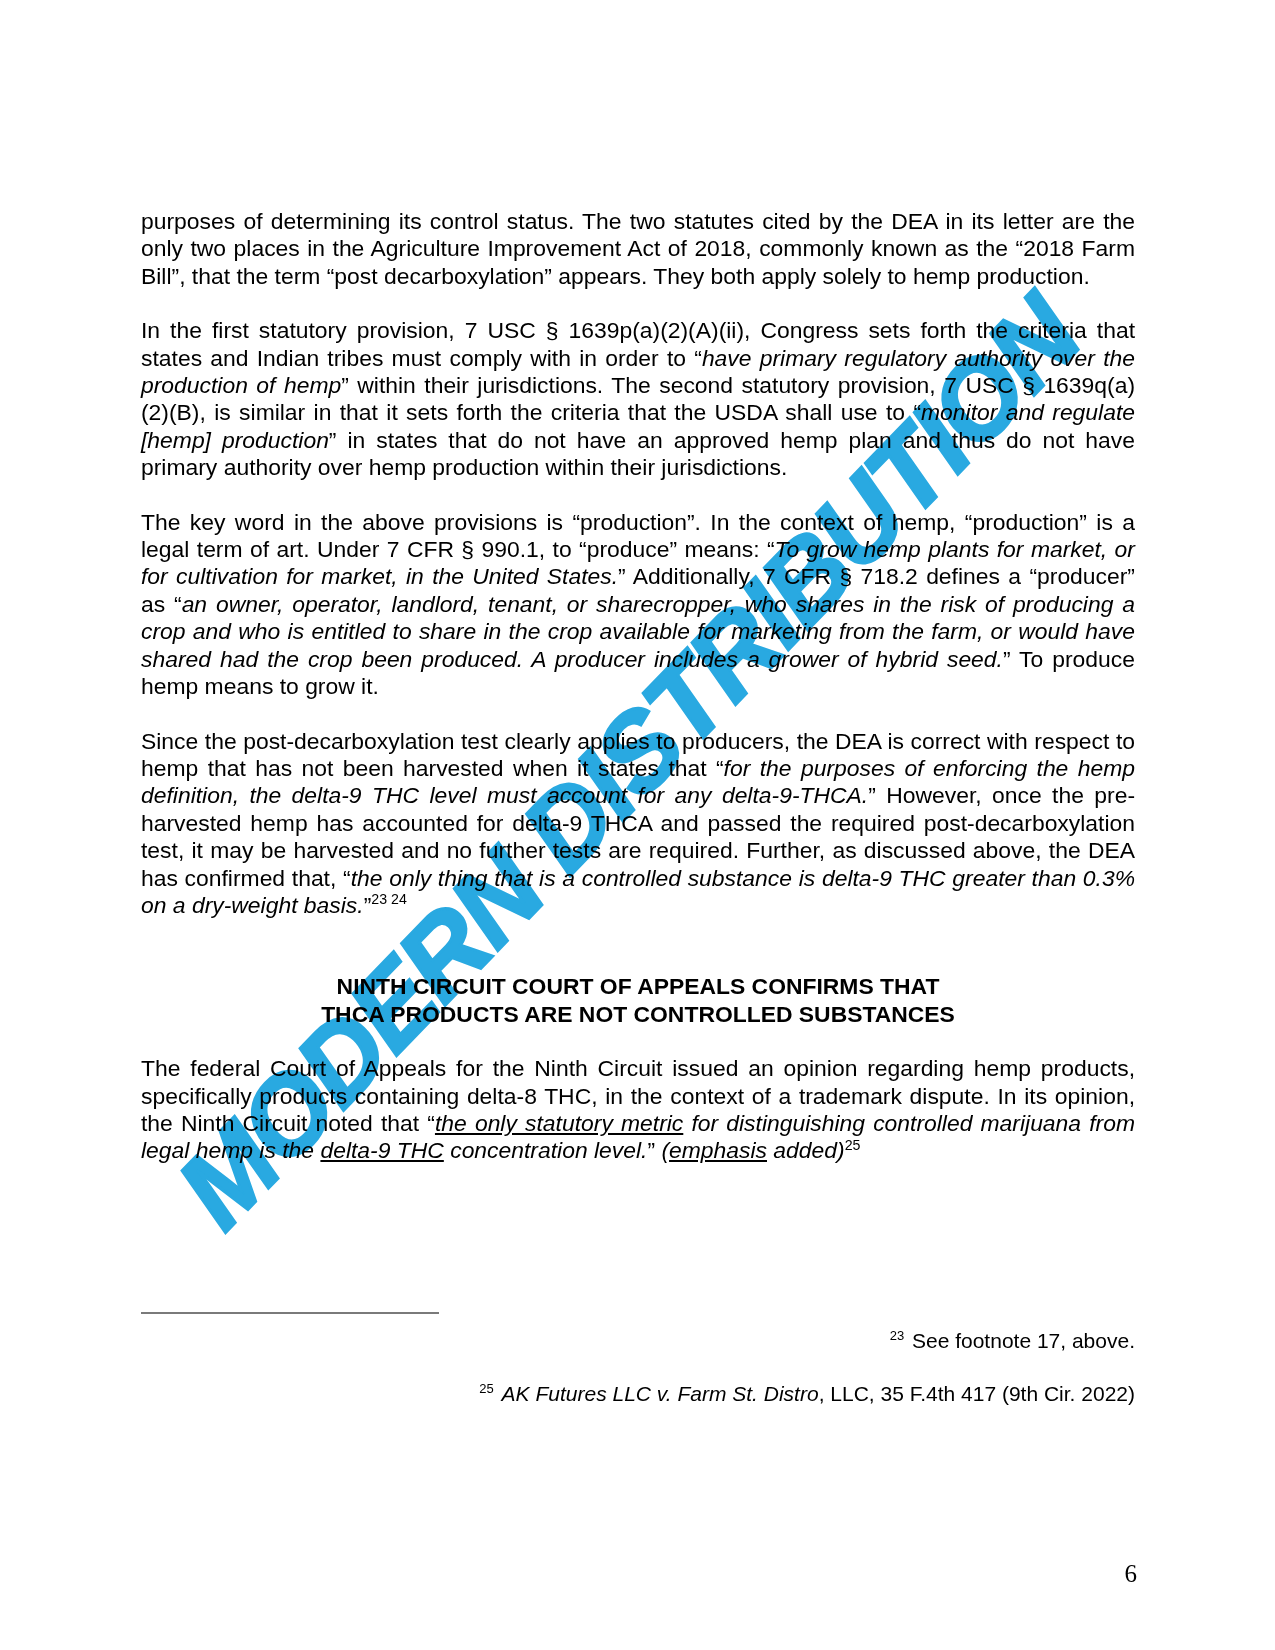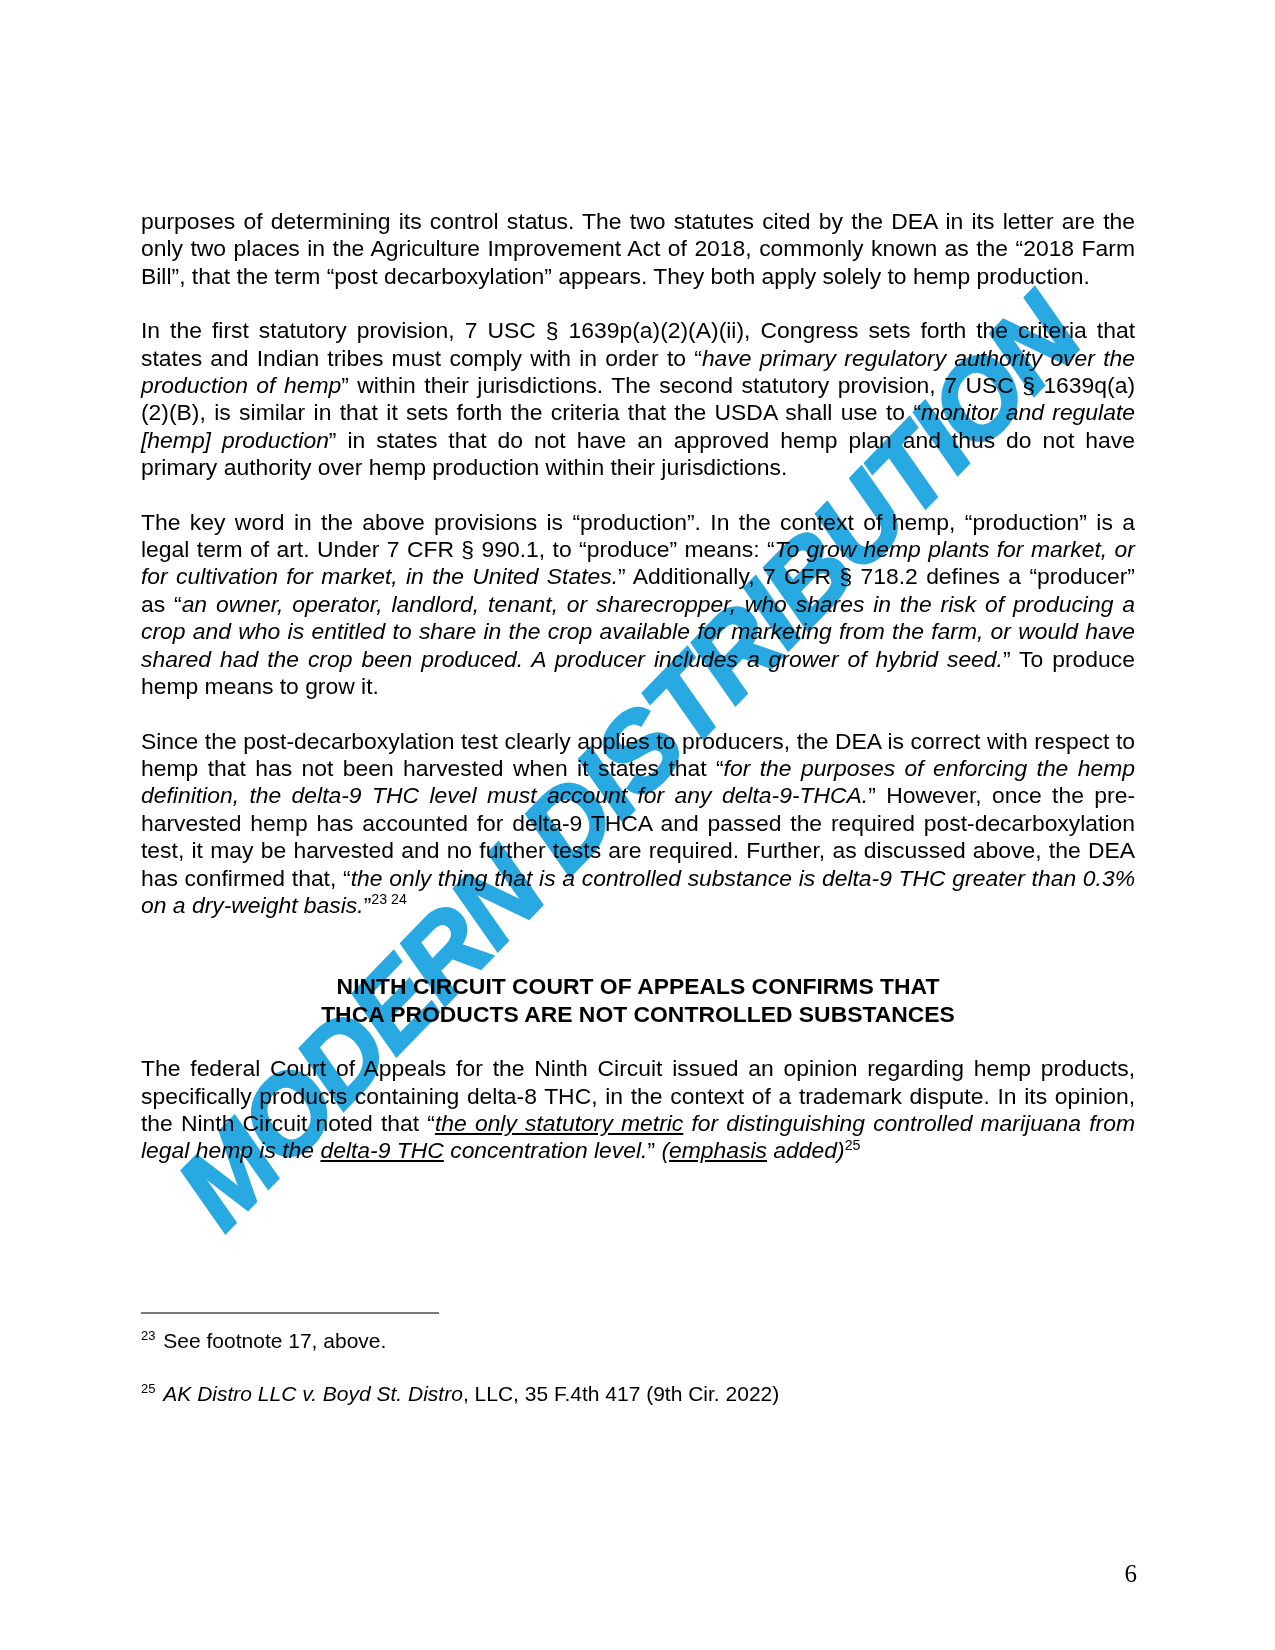--- a/index.html
+++ b/index.html
@@ -58,21 +58,21 @@
     width: 994px;
     z-index: 1;
     font-size: 21px;
     line-height: 26.5px;
   }
   .fn-sep {
     width: 298px;
     border-top: 2px solid #7a7a7a;
     margin-bottom: 14px;
   }
-  .footnote { margin-bottom: 26px; text-align: left; }
+  .footnote { margin-bottom: 26px; text-align: right; }
   .footnote sup { margin-right: 2px; }
   .page-number {
     position: absolute;
     left: 1037px;
     top: 1560px;
     width: 100px;
     text-align: right;
     z-index: 1;
     font-family: "Liberation Serif", serif;
     font-size: 25px;
@@ -92,18 +92,18 @@
         <p class="body"><span>Since the post-decarboxylation test clearly applies to producers, the DEA is correct with respect to hemp that has not been harvested when it states that “</span><span class="run-italic">for the purposes of enforcing the hemp definition, the delta-9 THC level must account for any delta-9-THCA.</span><span>” However, once the pre-harvested hemp has accounted for delta-9 THCA and passed the required post-decarboxylation test, it may be harvested and no further tests are required. Further, as discussed above, the DEA has confirmed that, “</span><span class="run-italic">the only thing that is a controlled substance is delta-9 THC greater than 0.3% on a dry-weight basis.</span><span>”</span><sup>23 24</sup></p>
         <p class="heading"><span>NINTH CIRCUIT COURT OF APPEALS CONFIRMS THAT</span><br><span>THCA PRODUCTS ARE NOT CONTROLLED SUBSTANCES</span></p>
         <p class="body"><span>The federal Court of Appeals for the Ninth Circuit issued an opinion regarding hemp products, specifically products containing delta-8 THC, in the context of a trademark dispute. In its opinion, the Ninth Circuit noted that “</span><span class="run-italic-underline">the only statutory metric</span><span class="run-italic"> for distinguishing controlled marijuana from legal hemp is the </span><span class="run-italic-underline">delta-9 THC</span><span class="run-italic"> concentration level.</span><span>” </span><span class="run-italic">(</span><span class="run-italic-underline">emphasis</span><span class="run-italic"> added)</span><sup>25</sup></p>
       </div>
   </main>
 
   <div class="footnote-block">
     <div class="fn-sep"></div>
     <div>
         <div class="footnote"><sup>23</sup><span> See footnote 17, above.</span></div>
-        <div class="footnote"><sup>25</sup><span> </span><span class="run-italic">AK Distro LLC v. Boyd St. Distro</span><span>, LLC, 35 F.4th 417 (9th Cir. 2022)</span></div>
+        <div class="footnote"><sup>25</sup><span> </span><span class="run-italic">AK Futures LLC v. Farm St. Distro</span><span>, LLC, 35 F.4th 417 (9th Cir. 2022)</span></div>
       </div>
   </div>
 
   <div class="page-number">6</div>
 </div>
 
 </body></html>

